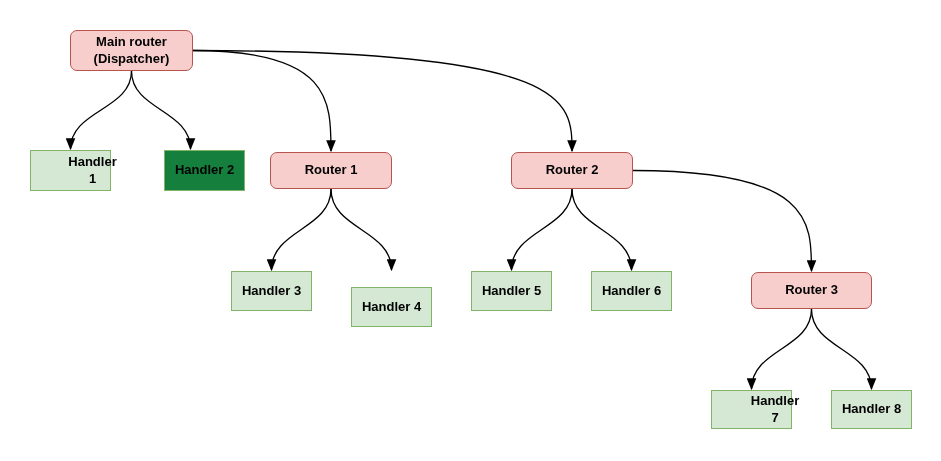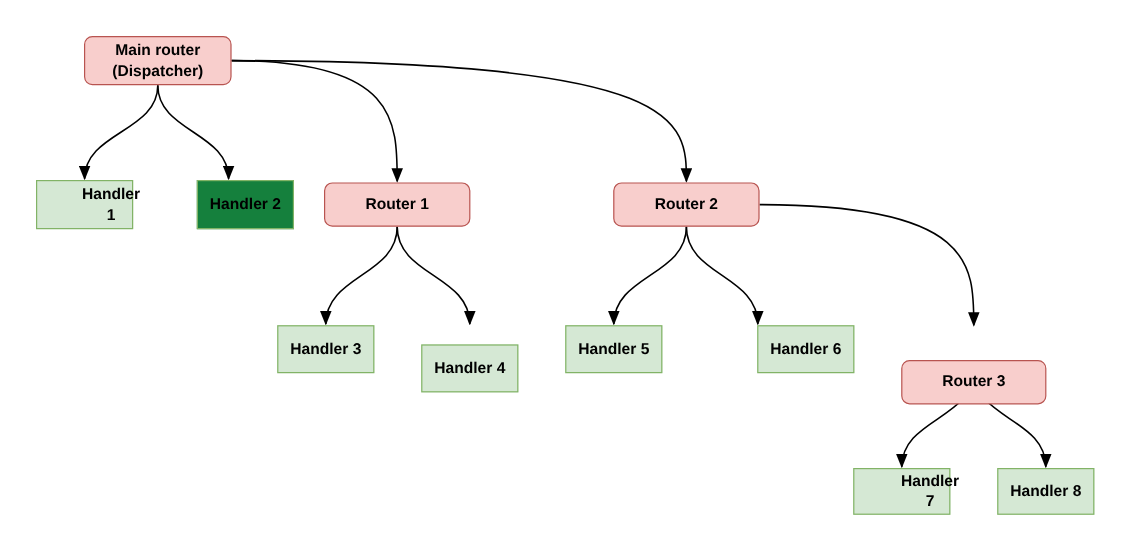--- a/index.html
+++ b/index.html
@@ -74,18 +74,18 @@
   <div id="nodes-layer">
       <div class="node router" style="left: 70px; top: 30px; width: 123px; height: 41px; background: rgb(248, 206, 204); border: 1px solid rgb(184, 84, 80);">Main router
 (Dispatcher)</div>
       <div class="node handler" style="left: 30px; top: 150px; width: 81px; height: 41px; background: rgb(213, 232, 212); border: 1px solid rgb(130, 179, 102); padding-left: 44px;">Handler 1</div>
       <div class="node handler" style="left: 150px; top: 150px; width: 81px; height: 41px; background: #15803d; border: 1px solid rgb(130, 179, 102); margin-left: 14px;">Handler 2</div>
       <div class="node router" style="left: 270px; top: 152px; width: 122px; height: 37px; background: rgb(248, 206, 204); border: 1px solid rgb(184, 84, 80);">Router 1</div>
       <div class="node router" style="left: 511px; top: 152px; width: 122px; height: 37px; background: rgb(248, 206, 204); border: 1px solid rgb(184, 84, 80);">Router 2</div>
       <div class="node handler" style="left: 231px; top: 271px; width: 81px; height: 40px; background: rgb(213, 232, 212); border: 1px solid rgb(130, 179, 102);">Handler 3</div>
       <div class="node handler" style="left: 351px; top: 271px; width: 81px; height: 40px; background: rgb(213, 232, 212); border: 1px solid rgb(130, 179, 102); margin-top: 16px;">Handler 4</div>
       <div class="node handler" style="left: 471px; top: 271px; width: 81px; height: 40px; background: rgb(213, 232, 212); border: 1px solid rgb(130, 179, 102);">Handler 5</div>
-      <div class="node handler" style="left: 591px; top: 271px; width: 81px; height: 40px; background: rgb(213, 232, 212); border: 1px solid rgb(130, 179, 102); margin-left: 40px;">Handler 6</div>
-      <div class="node router" style="left: 751px; top: 272px; width: 121px; height: 37px; background: rgb(248, 206, 204); border: 1px solid rgb(184, 84, 80); margin-top: 28px;">Router 3</div>
+      <div class="node handler" style="left: 591px; top: 271px; width: 81px; height: 40px; background: rgb(213, 232, 212); border: 1px solid rgb(130, 179, 102);">Handler 6</div>
+      <div class="node router" style="left: 751px; top: 272px; width: 121px; height: 37px; background: rgb(248, 206, 204); border: 1px solid rgb(184, 84, 80);">Router 3</div>
       <div class="node handler" style="left: 711px; top: 390px; width: 81px; height: 39px; background: rgb(213, 232, 212); border: 1px solid rgb(130, 179, 102); padding-left: 47px;">Handler 7</div>
       <div class="node handler" style="left: 831px; top: 390px; width: 81px; height: 39px; background: rgb(213, 232, 212); border: 1px solid rgb(130, 179, 102);">Handler 8</div>
     </div>
 </div>
 
 </body></html>

